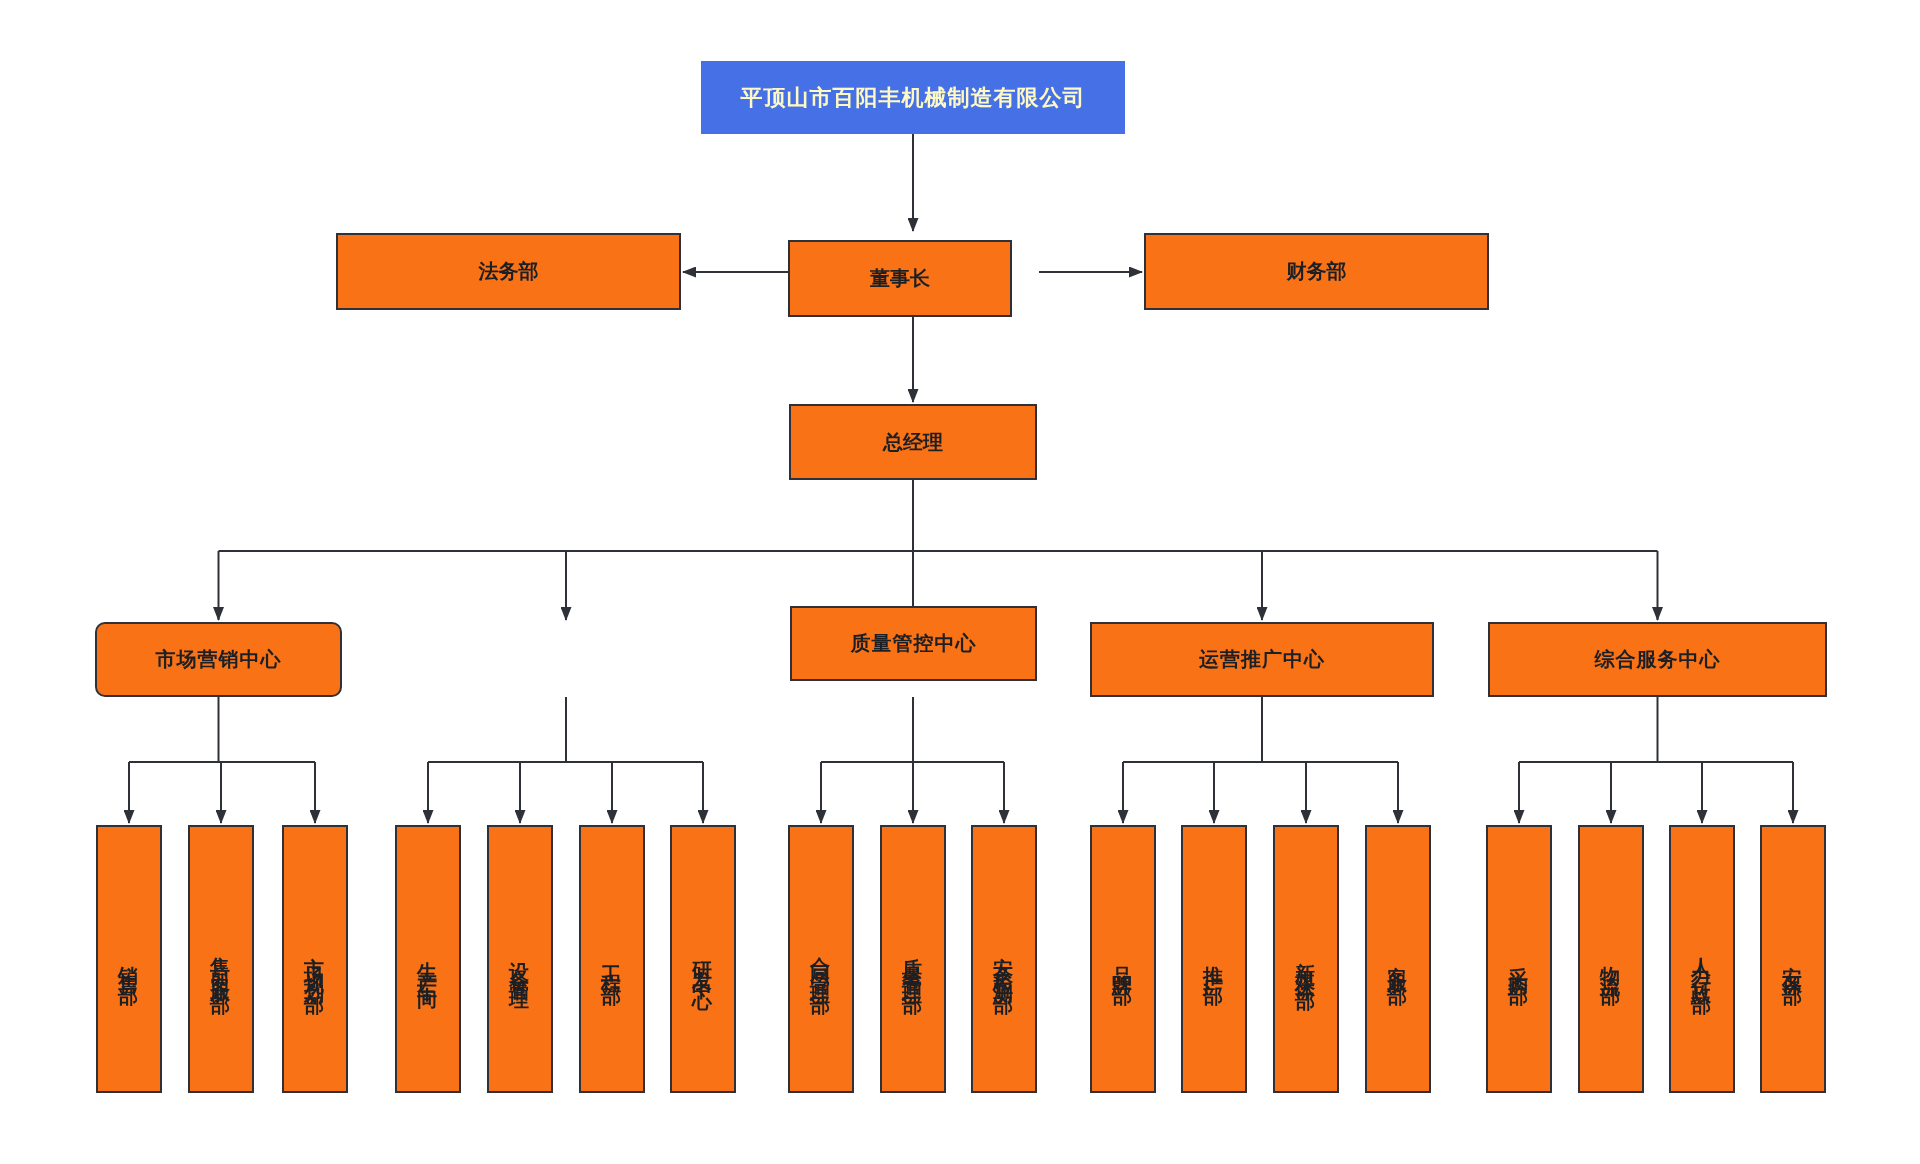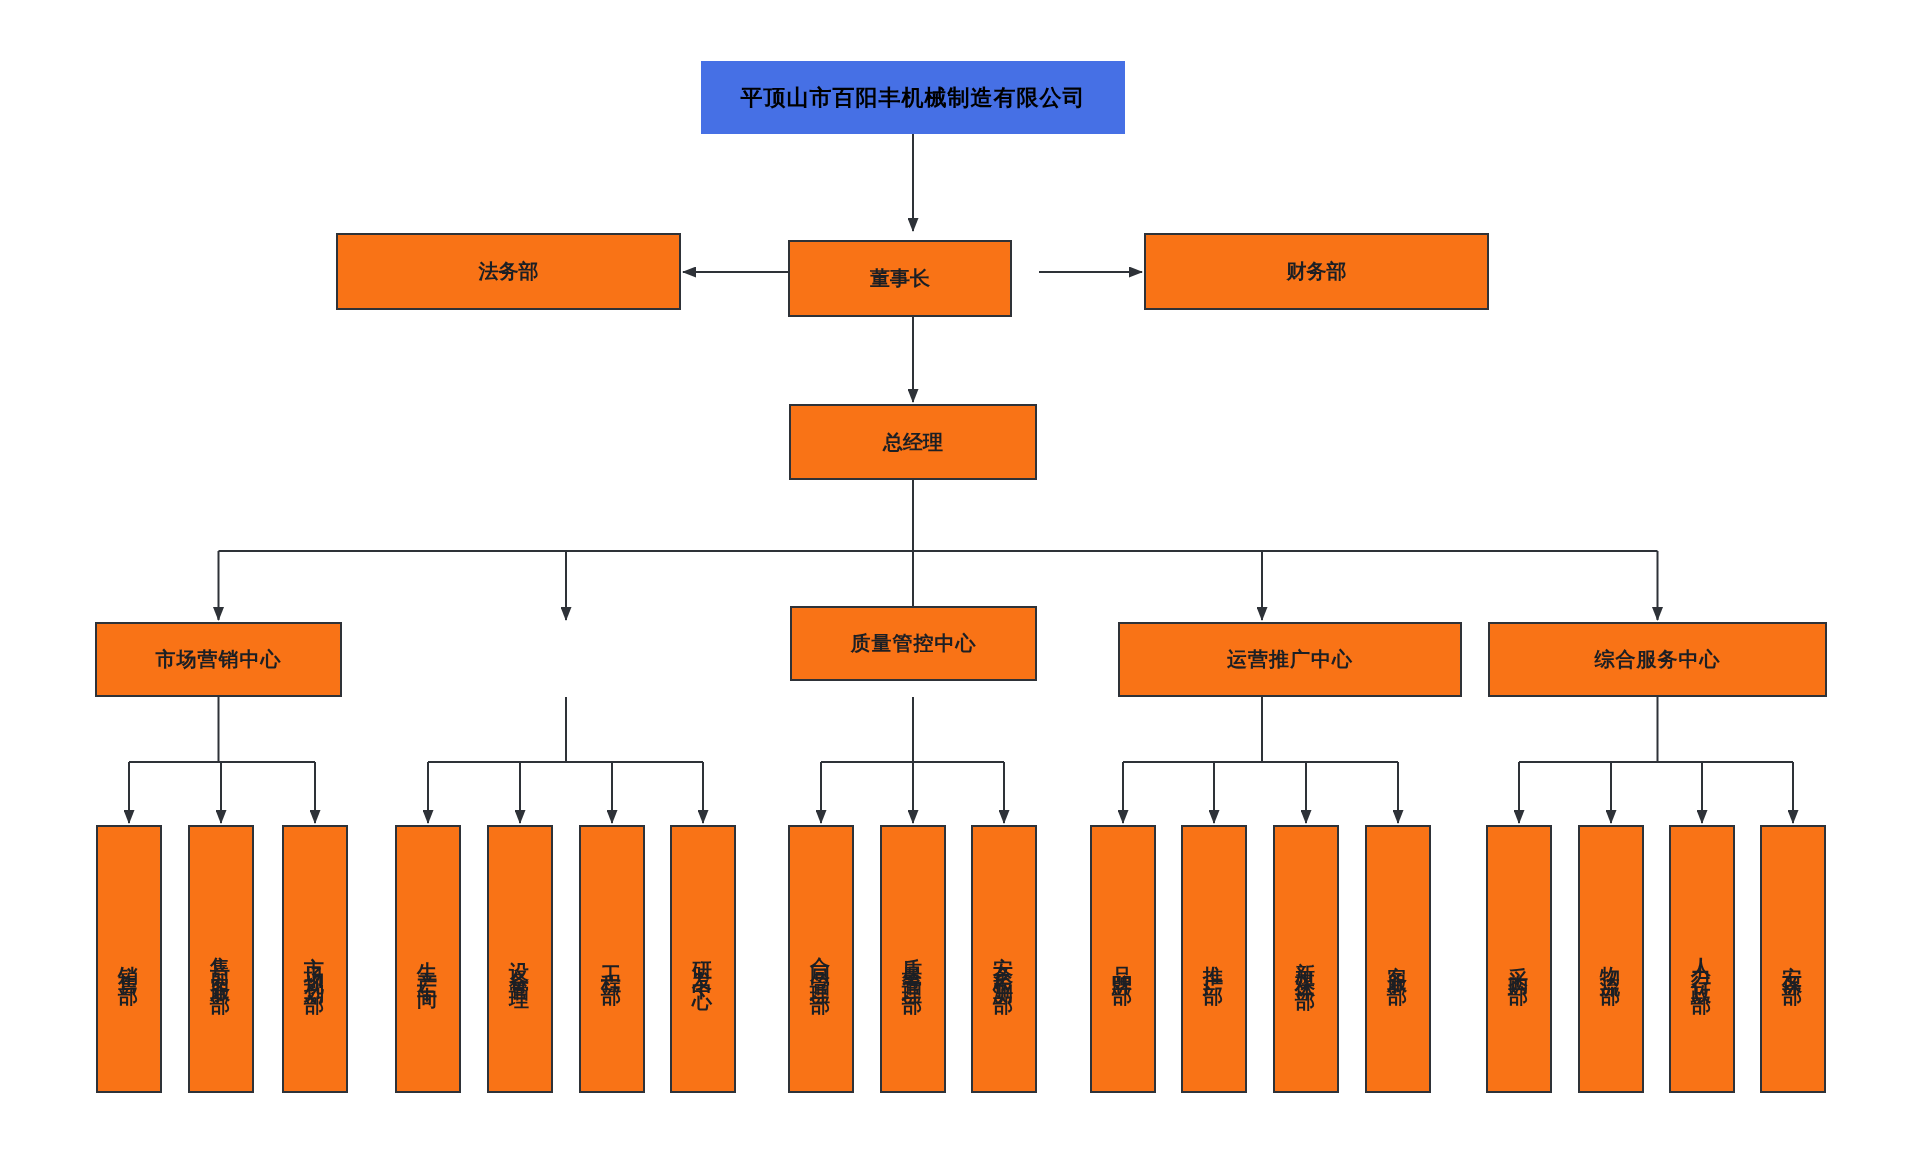--- a/index.html
+++ b/index.html
@@ -2,21 +2,21 @@
 <html style="--root-bg: #4670e5; --line: #2e3238;"><head>
 <meta charset="utf-8">
 <style>
   html,body{margin:0;padding:0;background:#ffffff;}
   body{font-family:"DejaVu Sans","Liberation Sans",sans-serif;}
   #canvas{position:relative;width:1920px;height:1164px;background:#ffffff;overflow:hidden;}
   #connectors{position:absolute;left:0;top:0;width:1920px;height:1164px;}
   .node{position:absolute;box-sizing:border-box;background:#f97316;border:2px solid var(--line,#2e3238);
         display:flex;align-items:center;justify-content:center;color:#1c1f24;font-weight:700;}
   .node .lbl{white-space:nowrap;}
-  .root{background:var(--root-bg,#4670e5);border:none;color:#000000;font-size:22px;letter-spacing:1px;}
+  .root{background:var(--root-bg,#4670e5);border:none;color:#fef9c3;font-size:22px;letter-spacing:1px;}
   .lvl2{font-size:20px;}
   .center{font-size:20px;letter-spacing:1px;}
   .dept{border-width:2.5px;}
   .dept .lbl{writing-mode:vertical-rl;text-orientation:upright;font-size:20px;letter-spacing:9px;
              white-space:nowrap;margin-bottom:-9px;}
 </style>
 </head>
 <body>
 
 <div id="canvas">
@@ -89,27 +89,27 @@
     <span class="lbl">董事长</span>
   </div>
   <div class="node lvl2" style="left:1144px;top:233px;width:345px;height:77px;">
     <span class="lbl">财务部</span>
   </div>
 
   <div class="node lvl2" style="left:789px;top:404px;width:248px;height:76px;">
     <span class="lbl">总经理</span>
   </div>
 
-  <div class="node center" style="left:95px;top:622px;width:247px;height:75px;">
+  <div class="node center" style="left:95px;top:622px;width:247px;height:75px;border-radius:10px;">
     <span class="lbl">市场营销中心</span>
   </div>
   <div class="node center" style="left:790px;top:606px;width:247px;height:75px;">
     <span class="lbl">质量管控中心</span>
   </div>
-  <div class="node center" style="left:1090px;top:622px;width:344px;height:75px;margin-left:28px;">
+  <div class="node center" style="left:1090px;top:622px;width:344px;height:75px;">
     <span class="lbl">运营推广中心</span>
   </div>
   <div class="node center" style="left:1488px;top:622px;width:339px;height:75px;">
     <span class="lbl">综合服务中心</span>
   </div>
 
   <div class="node dept" style="left:96px;top:825px;width:66px;height:268px;">
     <span class="lbl">销售部</span>
   </div>
   <div class="node dept" style="left:188px;top:825px;width:66px;height:268px;">

